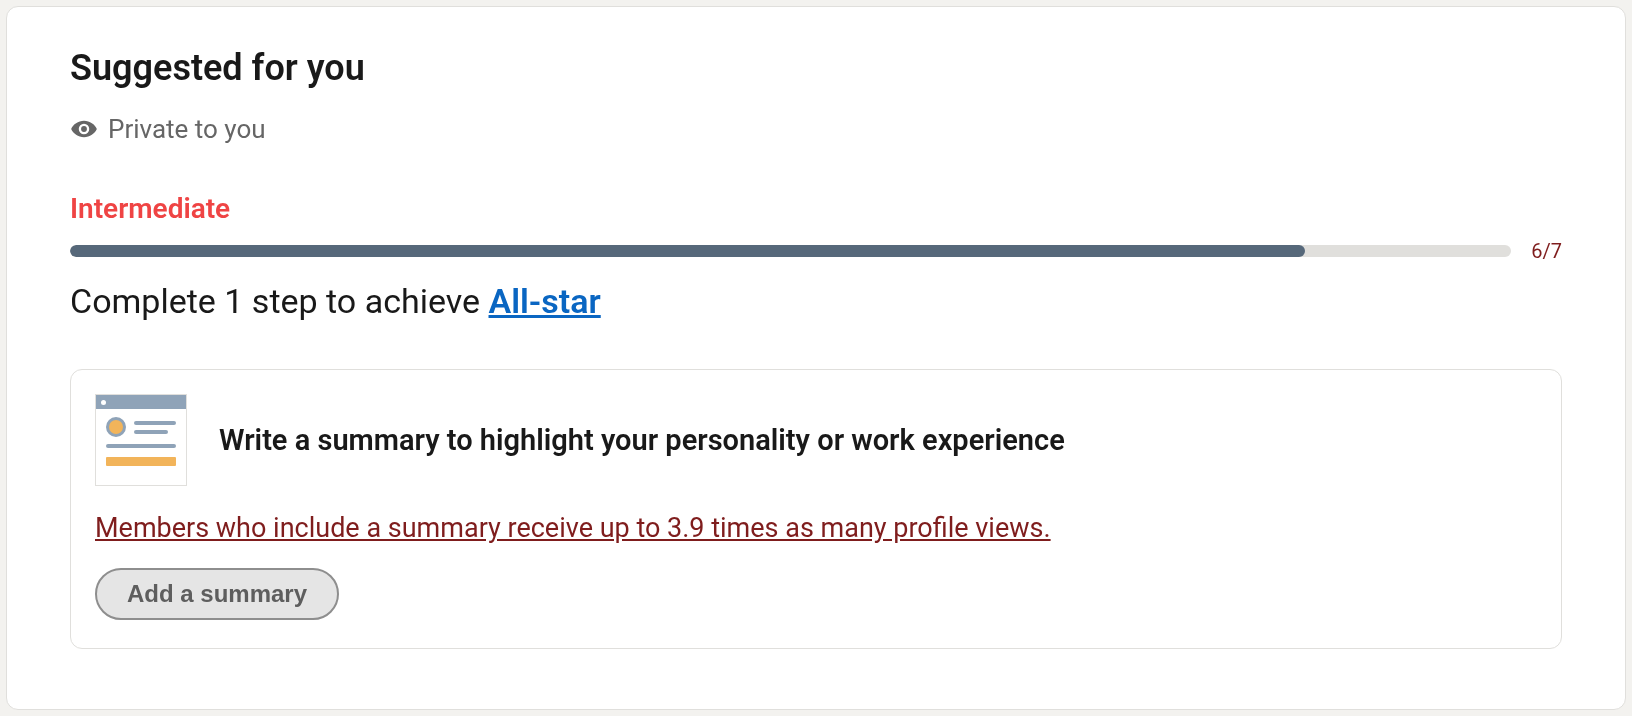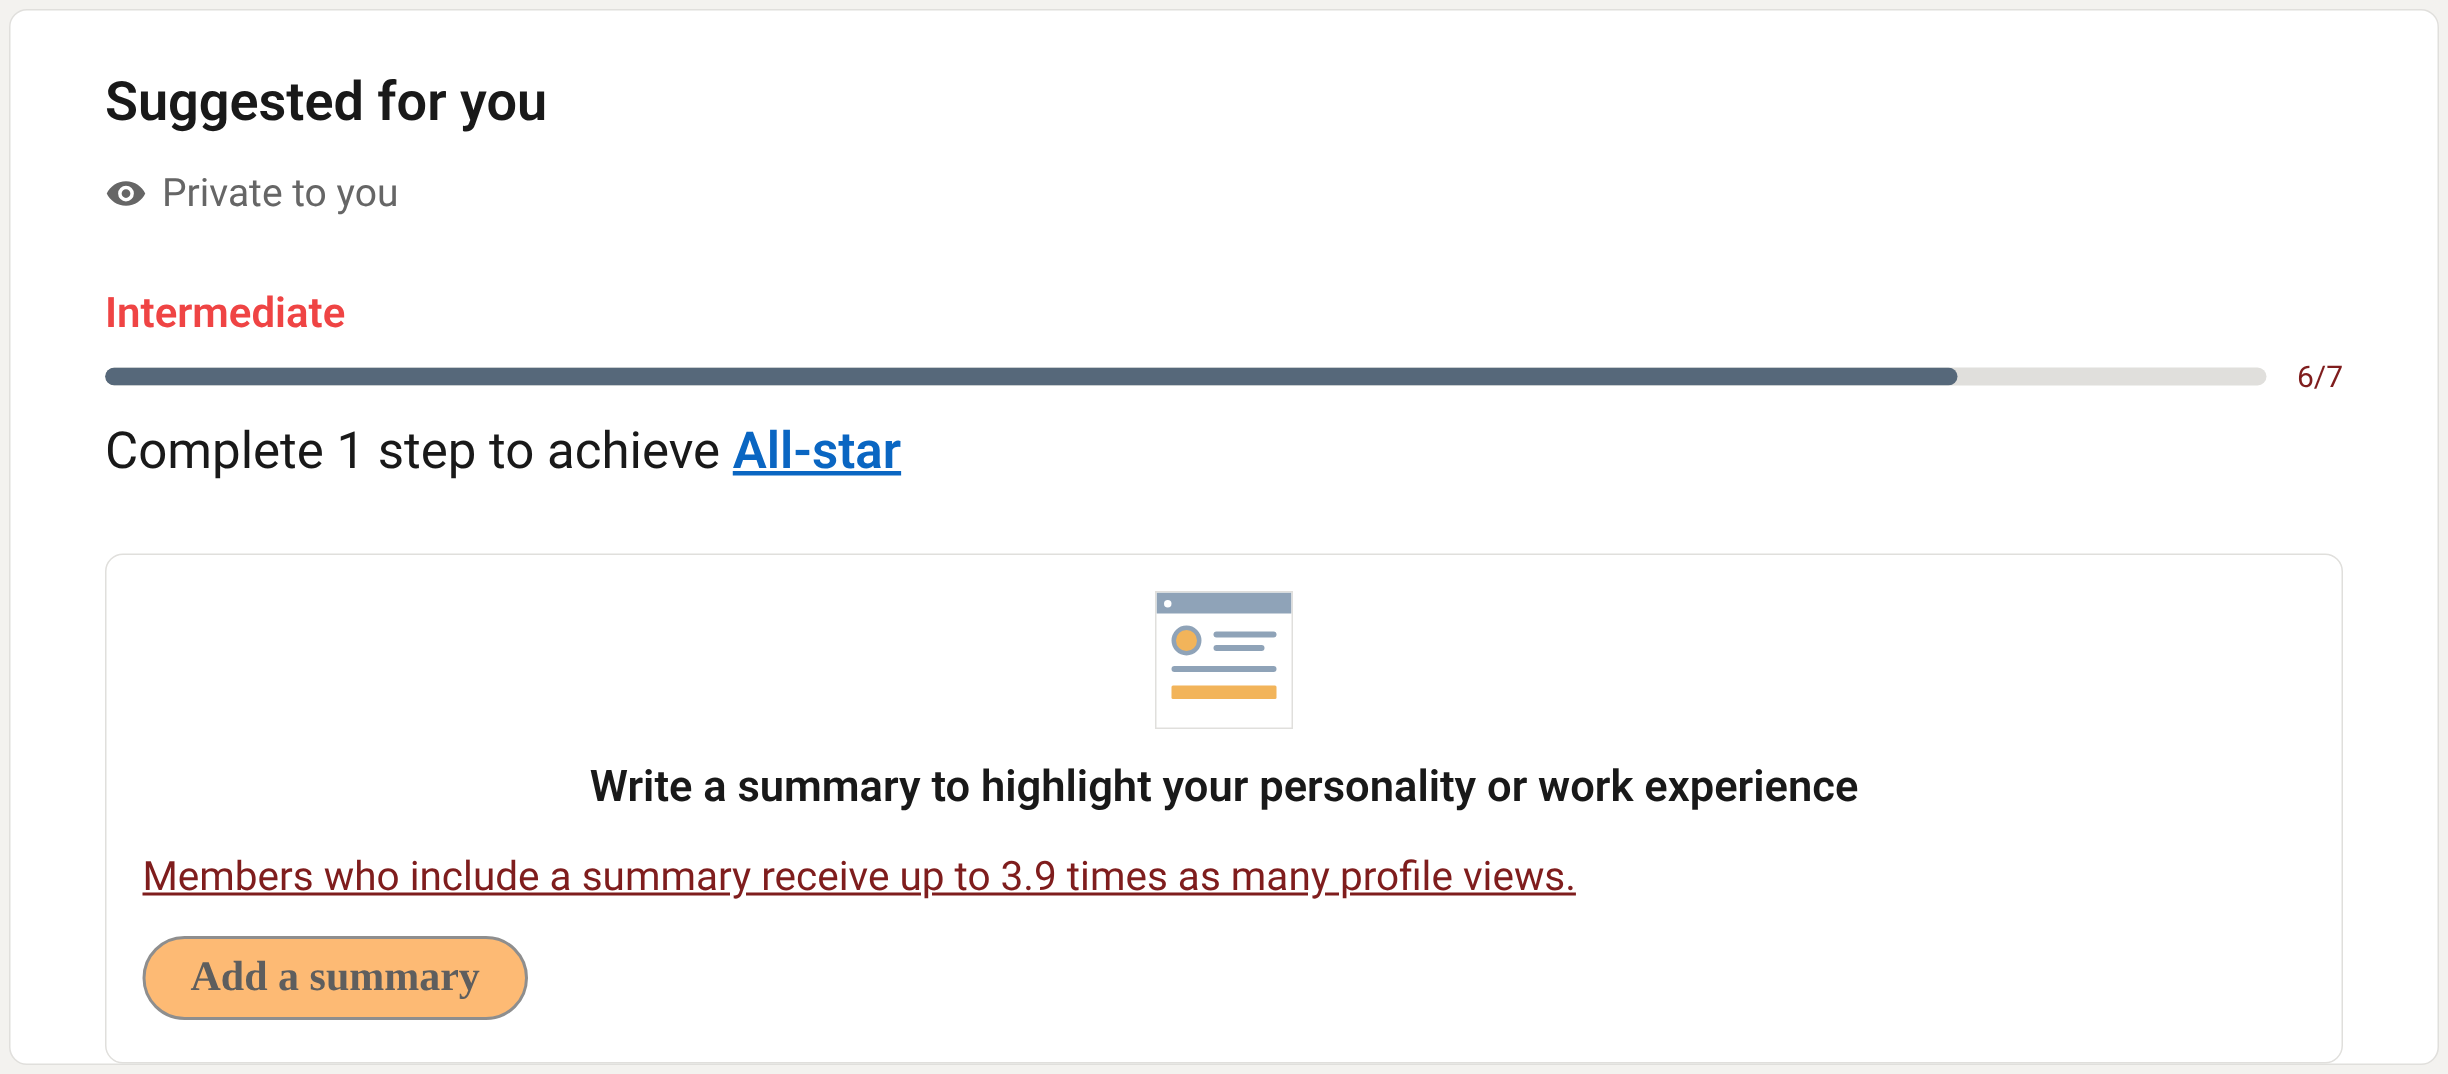--- a/index.html
+++ b/index.html
@@ -74,46 +74,44 @@
   }
   .suggestion-card {
     border: 1px solid #e0dfdc;
     border-radius: 12px;
     margin-top: 48px;
     padding: 24px 24px 28px 24px;
   }
   .suggestion-header {
     display: flex;
     align-items: center;
-    gap: 22px;
-    flex-direction: column;
+    gap: 32px;
   }
   .suggestion-title {
     font-size: 29px;
     font-weight: 600;
     color: #191919;
   }
   .suggestion-desc {
     font-size: 27px;
     color: #7f1d1d;
     margin-top: 26px;
     text-decoration: underline;
   }
   .add-summary-btn {
     display: inline-block;
     margin-top: 24px;
     border: 2px solid #8e8e8e;
     border-radius: 999px;
     padding: 10px 30px;
-    font-size: 28px;
+    font-size: 24px;
     font-weight: 600;
     color: #5e5e5e;
-    background: #fdba74;
+    background: #e5e5e5;
     cursor: pointer;
-    font-family: Liberation Serif, serif;
   }
   .eye-icon svg { display: block; }
   .profile-card-icon {
     width: 92px;
     height: 92px;
     background: #fff;
     border: 1px solid #e0dfdc;
     display: flex;
     flex-direction: column;
     overflow: hidden;

